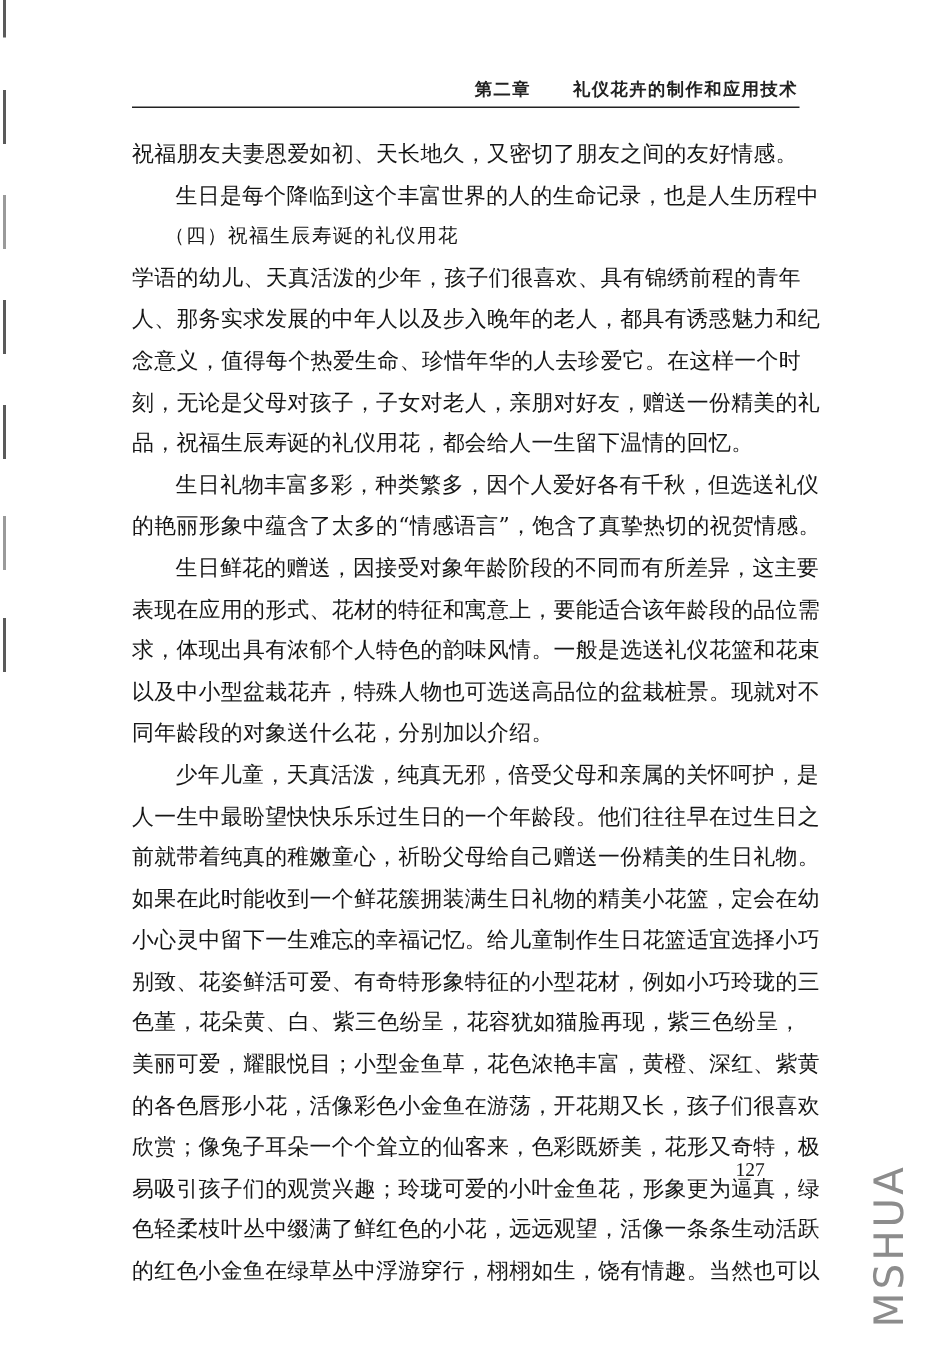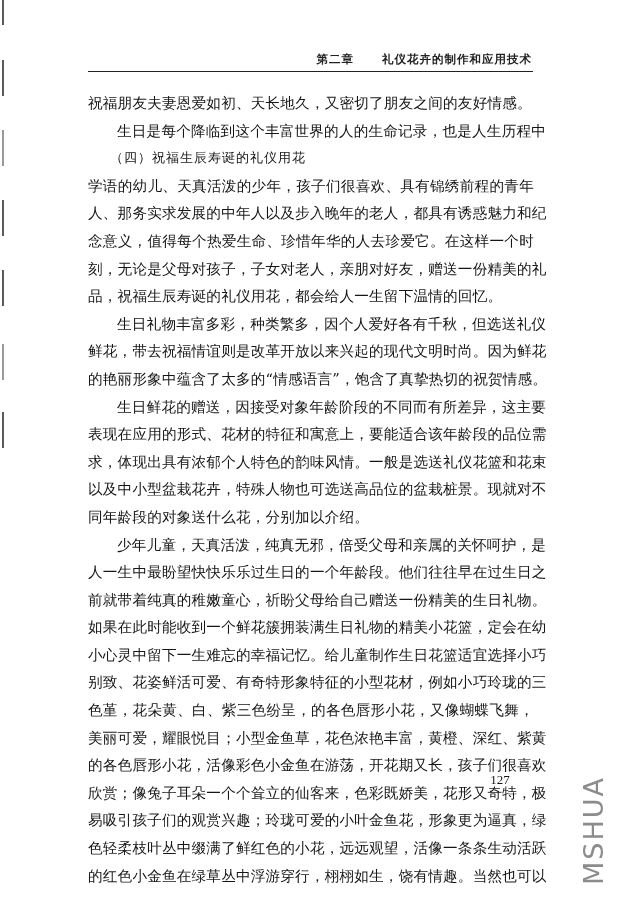--- a/index.html
+++ b/index.html
@@ -47,34 +47,33 @@
 <div class="body-text" id="body-text">
     <div class="line last">祝福朋友夫妻恩爱如初、天长地久，又密切了朋友之间的友好情感。</div>
     <div class="line indent">生日是每个降临到这个丰富世界的人的生命记录，也是人生历程中</div>
     <div class="line subhead">（四）祝福生辰寿诞的礼仪用花</div>
     <div class="line">学语的幼儿、天真活泼的少年，孩子们很喜欢、具有锦绣前程的青年</div>
     <div class="line">人、那务实求发展的中年人以及步入晚年的老人，都具有诱惑魅力和纪</div>
     <div class="line">念意义，值得每个热爱生命、珍惜年华的人去珍爱它。在这样一个时</div>
     <div class="line">刻，无论是父母对孩子，子女对老人，亲朋对好友，赠送一份精美的礼</div>
     <div class="line last">品，祝福生辰寿诞的礼仪用花，都会给人一生留下温情的回忆。</div>
     <div class="line indent">生日礼物丰富多彩，种类繁多，因个人爱好各有千秋，但选送礼仪</div>
-    <div class="line">鲜花，带去祝福情谊则是改革开放以来兴起的现代文明时尚。因为鲜花</div>
     <div class="line last">的艳丽形象中蕴含了太多的“情感语言”，饱含了真挚热切的祝贺情感。</div>
     <div class="line indent">生日鲜花的赠送，因接受对象年龄阶段的不同而有所差异，这主要</div>
     <div class="line">表现在应用的形式、花材的特征和寓意上，要能适合该年龄段的品位需</div>
     <div class="line">求，体现出具有浓郁个人特色的韵味风情。一般是选送礼仪花篮和花束</div>
     <div class="line">以及中小型盆栽花卉，特殊人物也可选送高品位的盆栽桩景。现就对不</div>
     <div class="line last">同年龄段的对象送什么花，分别加以介绍。</div>
     <div class="line indent">少年儿童，天真活泼，纯真无邪，倍受父母和亲属的关怀呵护，是</div>
     <div class="line">人一生中最盼望快快乐乐过生日的一个年龄段。他们往往早在过生日之</div>
     <div class="line">前就带着纯真的稚嫩童心，祈盼父母给自己赠送一份精美的生日礼物。</div>
     <div class="line">如果在此时能收到一个鲜花簇拥装满生日礼物的精美小花篮，定会在幼</div>
     <div class="line">小心灵中留下一生难忘的幸福记忆。给儿童制作生日花篮适宜选择小巧</div>
     <div class="line">别致、花姿鲜活可爱、有奇特形象特征的小型花材，例如小巧玲珑的三</div>
-    <div class="line">色堇，花朵黄、白、紫三色纷呈，的各色唇形小花，又像蝴蝶飞舞，</div>
+    <div class="line">色堇，花朵黄、白、紫三色纷呈，花容犹如猫脸再现，紫三色纷呈，</div>
     <div class="line">美丽可爱，耀眼悦目；小型金鱼草，花色浓艳丰富，黄橙、深红、紫黄</div>
     <div class="line">的各色唇形小花，活像彩色小金鱼在游荡，开花期又长，孩子们很喜欢</div>
     <div class="line">欣赏；像兔子耳朵一个个耸立的仙客来，色彩既娇美，花形又奇特，极</div>
     <div class="line">易吸引孩子们的观赏兴趣；玲珑可爱的小叶金鱼花，形象更为逼真，绿</div>
     <div class="line">色轻柔枝叶丛中缀满了鲜红色的小花，远远观望，活像一条条生动活跃</div>
     <div class="line">的红色小金鱼在绿草丛中浮游穿行，栩栩如生，饶有情趣。当然也可以</div>
   </div>
 
 <div class="page-number">127</div>
 <div class="watermark">MSHUA</div>

